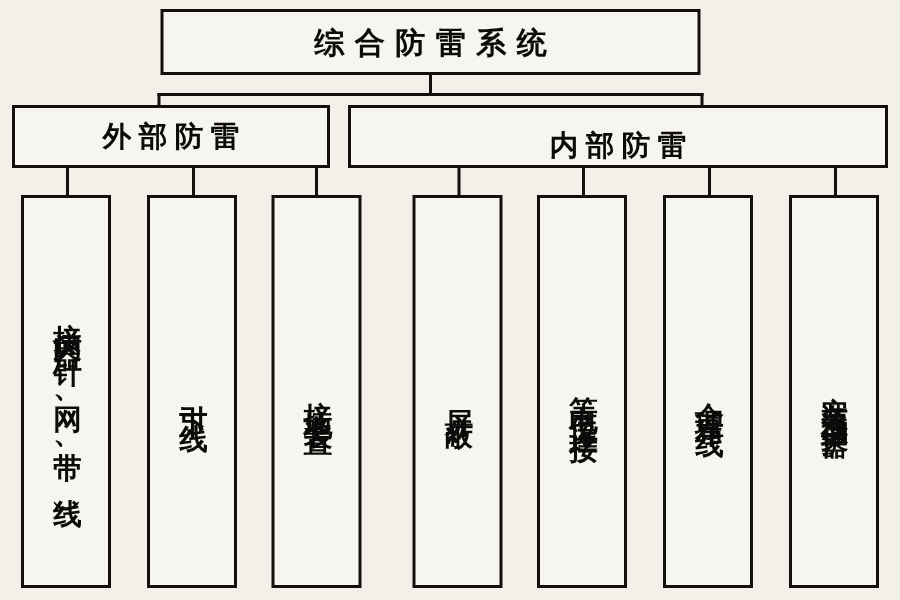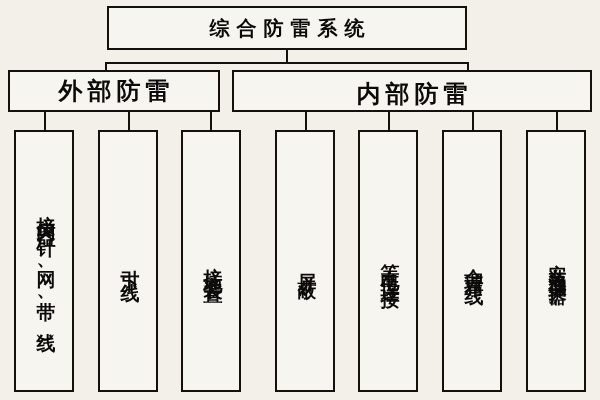--- a/index.html
+++ b/index.html
@@ -6,35 +6,35 @@
     margin: 0;
     padding: 0;
     background: #f2efe9;
   }
   #canvas {
     position: relative;
     width: 600px;
     height: 400px;
     background: #f3f0ea;
     overflow: hidden;
-    font-family: Liberation Mono, monospace;
+    font-family: Liberation Serif, serif;
   }
   .box {
     position: absolute;
     box-sizing: border-box;
     border: 2px solid #14100d;
     background: #f7f5f0;
     display: flex;
     align-items: center;
     justify-content: center;
     color: #0d0b09;
   }
   
   .hbox {
-    font-size: 24px;
+    font-size: 19px;
     letter-spacing: 5px;
     font-weight: 600;
     text-indent: 5px;
   }
   .title-box {
     font-size: 20px;
     letter-spacing: 7px;
     text-indent: 7px;
     font-weight: 700;
   }

